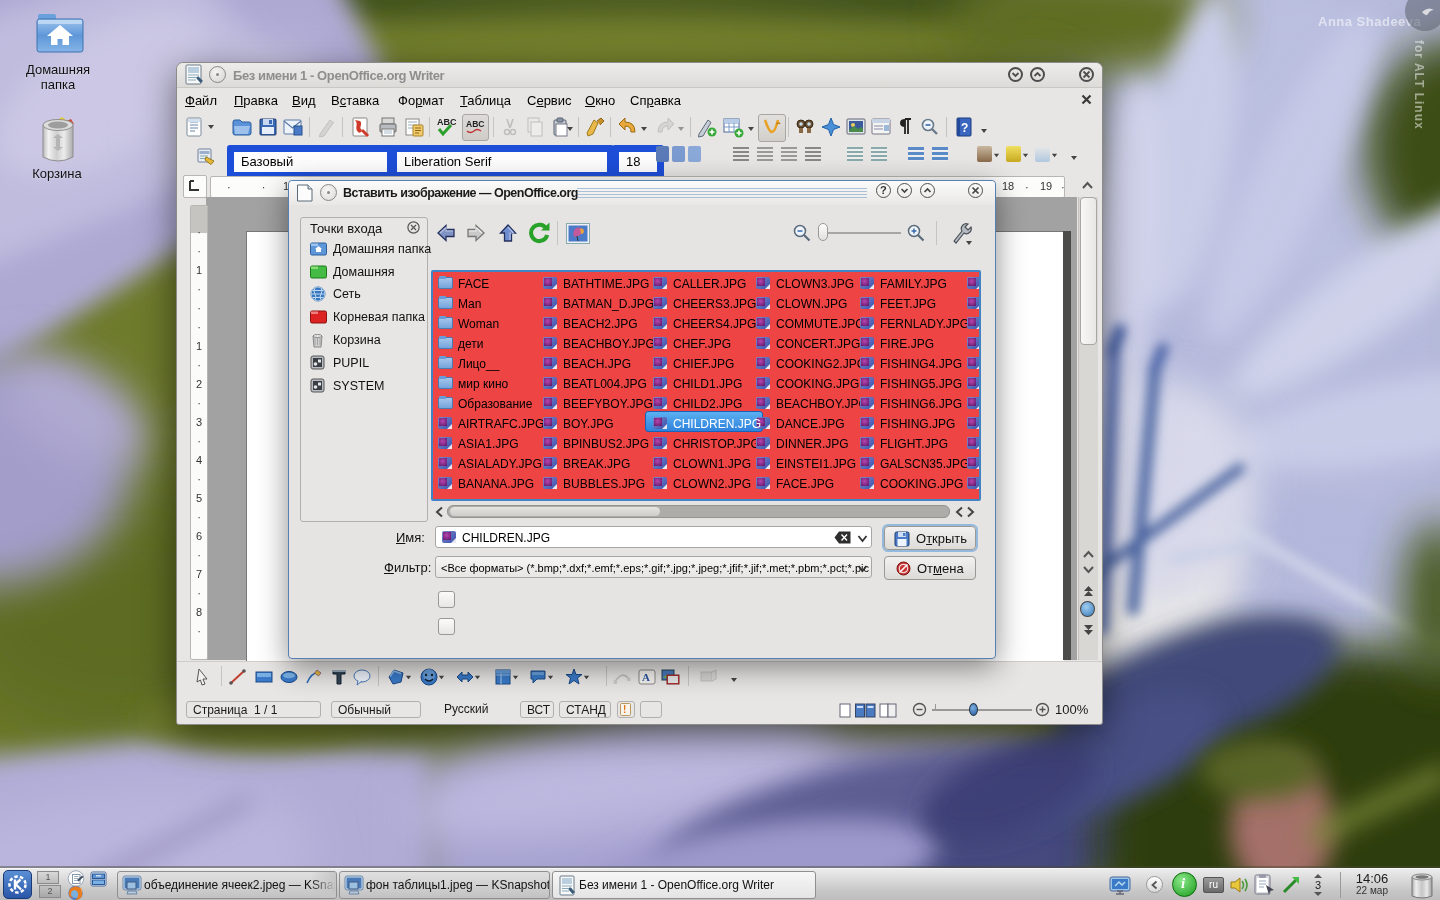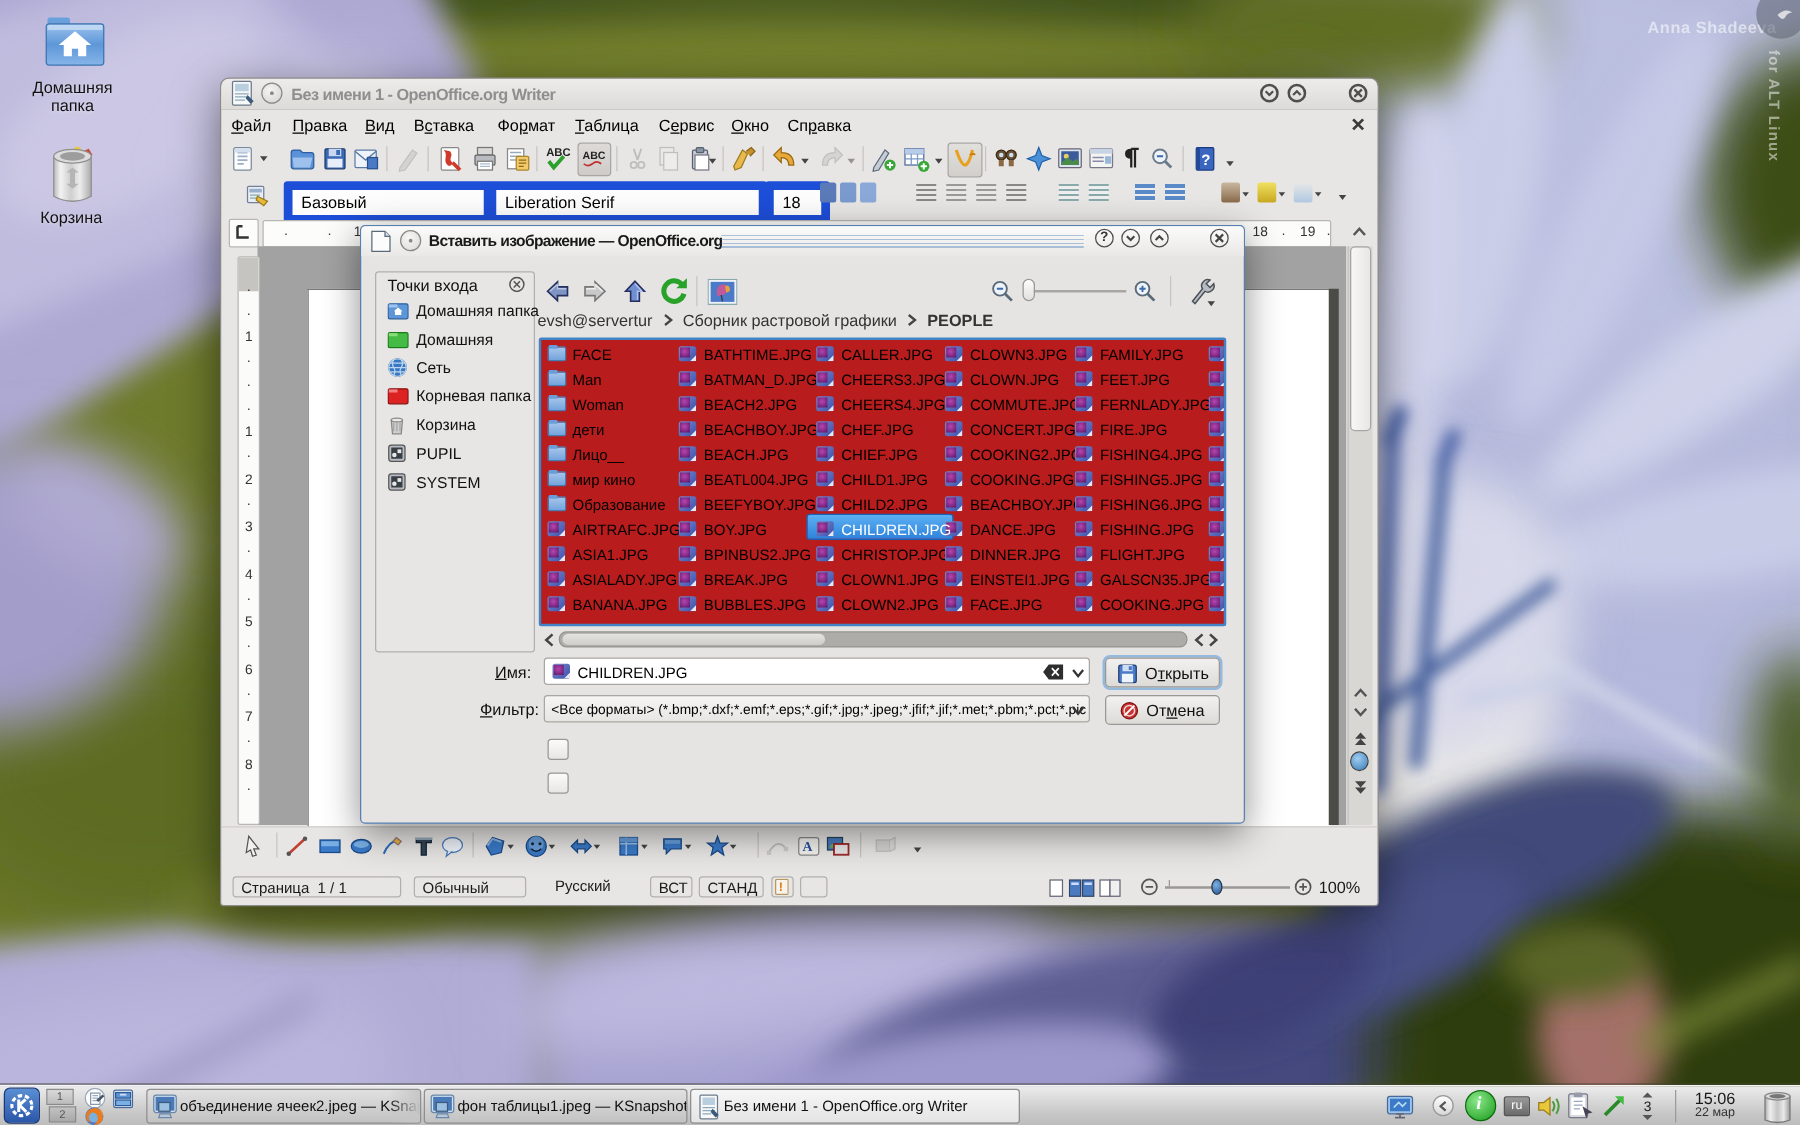--- a/index.html
+++ b/index.html
@@ -30,21 +30,21 @@
 #statusbar{position:absolute;left:0;top:636px;width:100%;height:24px;font-size:12px;color:#1a1a1a;}
 .stbox{position:absolute;border:1px solid #b2b0ad;border-radius:3px;height:17px;top:2px;box-sizing:border-box;padding:1px 6px 0 6px;}
 
 #dlg{position:absolute;left:288px;top:154px;width:706px;height:477px;background:#e5e4e2;border:1px solid #567fb2;border-radius:4px;box-shadow:0 8px 30px rgba(0,0,0,0.45);margin-top:26px;}
 #dtitle{position:absolute;left:0;top:0;width:100%;height:24px;background:linear-gradient(#fbfbfb,#e9e8e6);border-radius:4px 4px 0 0;}
 #dtitle .ttext{position:absolute;left:54px;top:5px;font-size:12.5px;font-weight:bold;color:#1a1a1a;letter-spacing:-0.5px;}
 #places{position:absolute;left:11px;top:36px;width:126px;height:303px;background:#e7e6e4;border:1px solid #b2b0ae;border-radius:3px;font-size:12.5px;color:#111;}
 .prow{position:absolute;left:9px;height:16px;}
 .prow .plab{position:absolute;left:23px;top:1px;white-space:nowrap;}
 #crumb{position:absolute;left:141px;top:68px;font-size:13px;color:#333;}
-#flist{position:absolute;left:142px;top:89px;width:546px;height:227px;background:#b91c1c;border:2px solid #4183c4;border-radius:2px;overflow:hidden;}
+#flist{position:absolute;left:142px;top:89px;width:546px;height:227px;background:#ef4444;border:2px solid #4183c4;border-radius:2px;overflow:hidden;}
 .fitem{position:absolute;font-size:12px;color:#000;white-space:nowrap;height:17px;}
 .fitem .flab{position:absolute;left:20px;top:2px;}
 
 .fol{position:absolute;width:15px;height:12px;top:2px;}
 .jpg{position:absolute;width:14px;height:12px;top:2px;}
 
 .dlab{position:absolute;font-size:13px;color:#111;}
 .dcombo{position:absolute;left:146px;width:437px;height:22px;border:1px solid #a9a7a4;border-radius:3px;box-sizing:border-box;font-size:12px;}
 .dbtn{position:absolute;left:595px;width:92px;height:24px;background:linear-gradient(#f2f1ef,#dddbd8);border:1px solid #9a9895;border-radius:4px;box-sizing:border-box;font-size:13px;color:#111;}
 .chk{position:absolute;left:149px;width:17px;height:17px;background:linear-gradient(#fbfbfa,#e8e6e3);border:1px solid #9a9895;border-radius:3px;box-sizing:border-box;}
@@ -737,25 +737,20 @@
         <path d="M5.5 8 h5 M8 5.5 v5" stroke="#3a6ab0" stroke-width="1.5"></path>
       </svg>
  <div class="sep" style="left:647px;top:40px;height:24px"></div>
  <svg class="abs" style="left:659px;top:40px" width="26" height="26" viewBox="0 0 26 26">
         <path d="M6 20 L14 10 q-2 -3 1 -6 q2 -2 5 -1 l-3 3 l3 3 l3 -3 q1 3 -1 5 q-3 3 -6 1 L8 22 Z" fill="#b8bcc2" stroke="#4a5058" stroke-width="1.2"></path>
       </svg>
  <svg class="abs" style="left:676px;top:58px" width="8" height="8" viewBox="0 0 8 8">
         <path d="M1 2 L4 6 L7 2 Z" fill="#444"></path>
       </svg>
 
- <div id="crumb">evsh@servertur <svg width="9" height="10" viewBox="0 0 9 10" style="margin:0 4px">
-          <path d="M2 1 L7 5 L2 9" fill="none" stroke="#444" stroke-width="1.8"></path>
-        </svg> Сборник растровой графики <svg width="9" height="10" viewBox="0 0 9 10" style="margin:0 4px">
-          <path d="M2 1 L7 5 L2 9" fill="none" stroke="#444" stroke-width="1.8"></path>
-        </svg> <b>PEOPLE</b></div>
 
  <div id="flist">
    <div class="abs sel-hl" style="left:212px;top:139px;width:118px;height:21px;background:linear-gradient(#5cb0f2,#2e82dc);border:1px solid #1a62b8;border-radius:3px;box-sizing:border-box"></div>
    <div class="fitem" style="left:5px;top:3px">
           <span class="fol"></span>
           <span class="flab">FACE</span>
         </div>
    <div class="fitem" style="left:5px;top:23px">
           <span class="fol"></span>
           <span class="flab">Man</span>
@@ -1139,21 +1134,21 @@
  <svg class="abs" style="left:1281px;top:6px" width="20" height="20" viewBox="0 0 20 20">
         <path d="M3 17 L15 5" stroke="#2a8a2a" stroke-width="3"></path>
         <path d="M11 2 l7 0 0 7 -3.5 -3.5 Z" fill="#44bb44"></path>
       </svg>
  <svg class="abs" style="left:1310px;top:3px" width="16" height="26" viewBox="0 0 16 26">
         <path d="M4 6 L8 2 L12 6 Z" fill="#555"></path>
         <text x="5" y="17" font-size="11" fill="#222">3</text>
         <path d="M4 20 L8 24 L12 20 Z" fill="#555"></path>
       </svg>
  <div class="abs" style="left:1340px;top:3px;width:1px;height:26px;background:#9a9a9a"></div>
- <div class="abs" style="left:1348px;top:2px;width:48px;text-align:center;font-size:13px;color:#1a1a1a">15:06</div>
+ <div class="abs" style="left:1348px;top:2px;width:48px;text-align:center;font-size:13px;color:#1a1a1a">14:06</div>
  <div class="abs" style="left:1348px;top:16px;width:48px;text-align:center;font-size:10px;color:#333">22 мар</div>
  <svg class="abs" style="left:1408px;top:1px" width="28" height="30" viewBox="0 0 28 30">
         <defs>
           <linearGradient id="trg2" x1="0" y1="0" x2="1" y2="0">
             <stop offset="0" stop-color="#aaa"></stop>
             <stop offset="0.2" stop-color="#eee"></stop>
             <stop offset="0.5" stop-color="#c5c5c5"></stop>
             <stop offset="0.75" stop-color="#e8e8e8"></stop>
             <stop offset="1" stop-color="#9a9a9a"></stop>
           </linearGradient>

